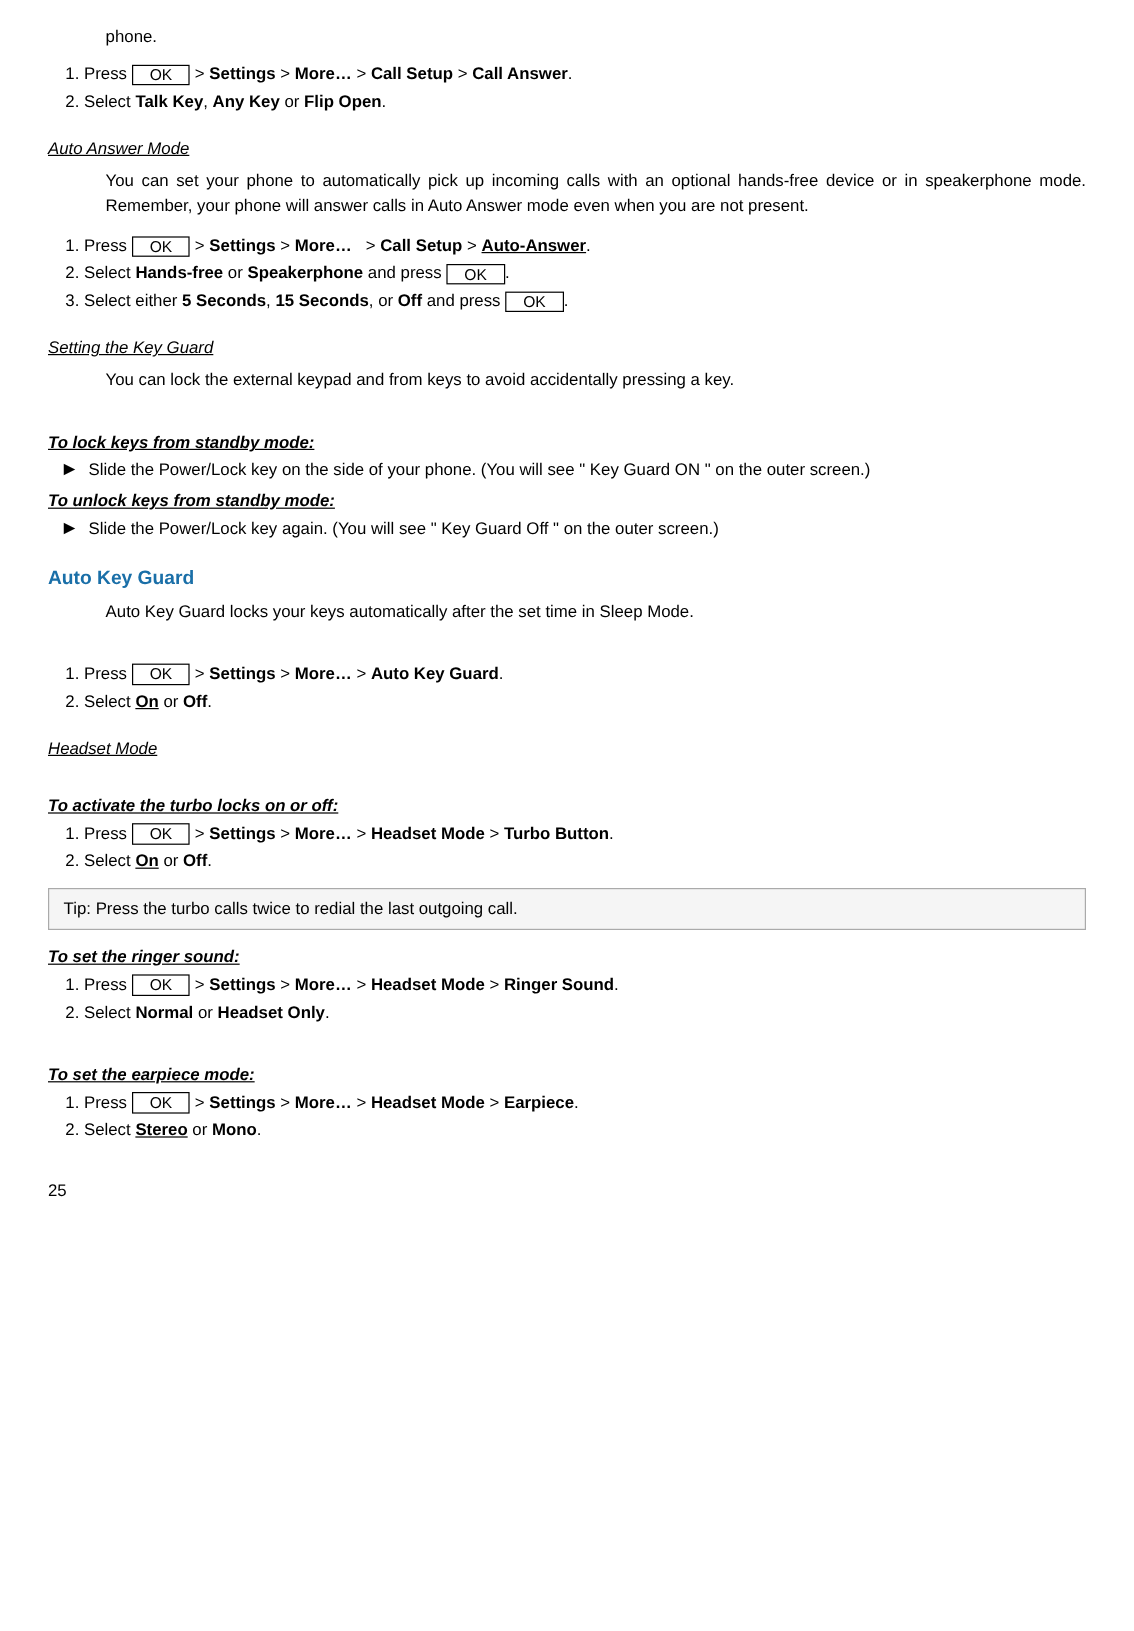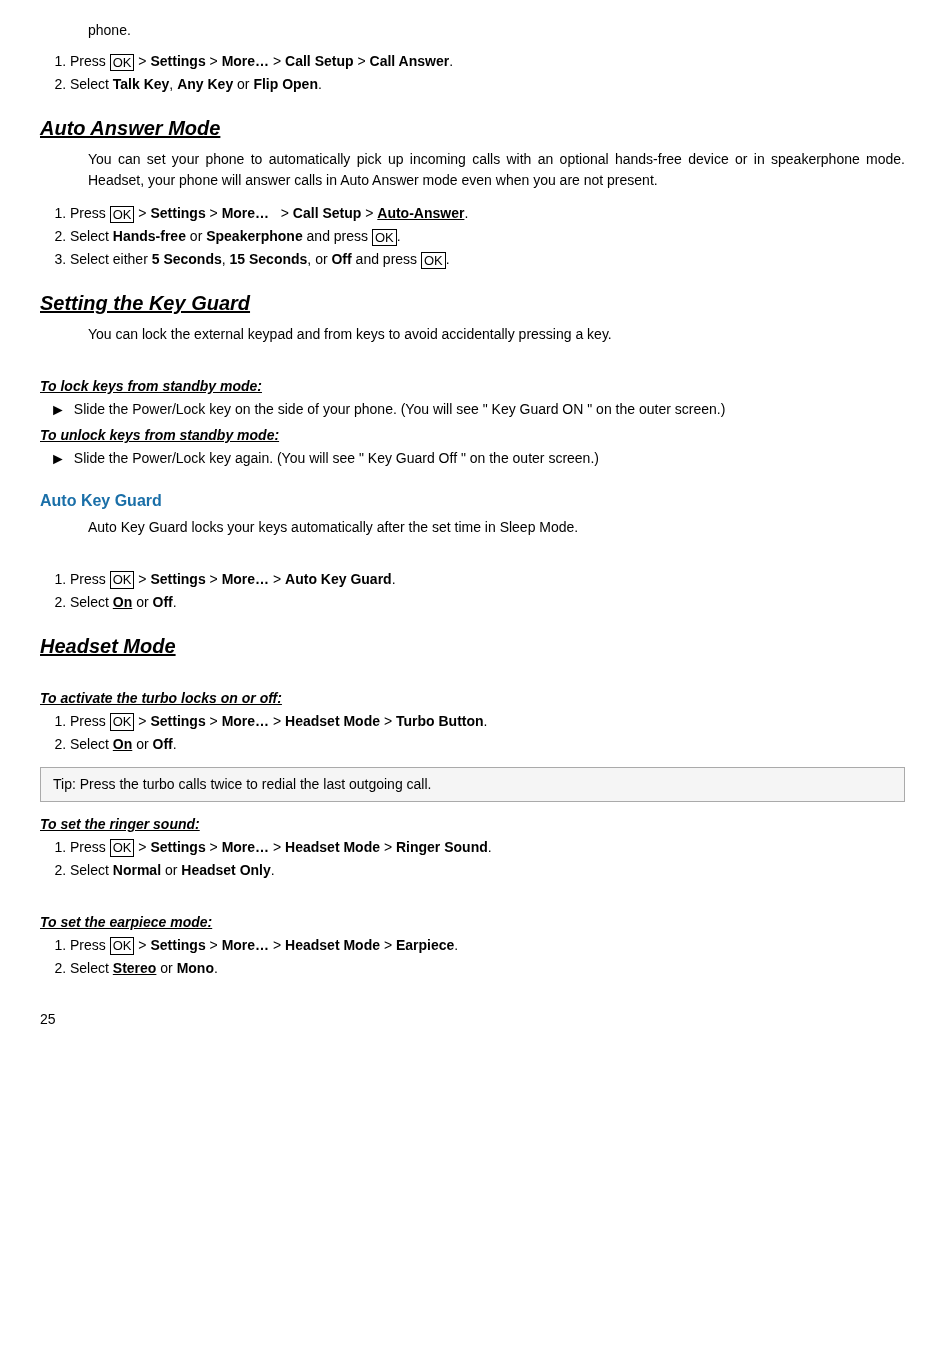--- a/index.html
+++ b/index.html
@@ -13,45 +13,45 @@
       min-height: 1359px;
       padding: 20px 40px 40px 40px;
     }
     .page-content {
       max-width: 865px;
       margin: 0 auto;
     }
     p { margin-bottom: 10px; padding-left: 48px; }
     .section { margin-bottom: 18px; }
     .section-title-italic-underline {
-      font-size: 20px;
+      font-size: 14px;
       font-style: italic;
       text-decoration: underline;
-      font-weight: bold;
+      font-weight: normal;
       margin-bottom: 6px;
       display: block;
     }
     .section-title-colored {
       font-size: 16px;
       font-weight: bold;
       color: #1a6fa8;
       margin-bottom: 4px;
       display: block;
     }
     ol {
       margin-left: 30px;
       margin-bottom: 10px;
     }
     ol li {
       margin-bottom: 2px;
     }
     .ok-box {
       display: inline-block;
       border: 1px solid #000;
-      padding: 0 2px;
+      padding: 0 14px;
       font-size: 13px;
       line-height: 1.2;
       vertical-align: middle;
     }
     .bold { font-weight: bold; }
     .sub-heading {
       font-weight: bold;
       font-style: italic;
       margin-bottom: 2px;
       text-decoration: underline;
@@ -100,21 +100,21 @@
         Press <span class="ok-box">OK</span> &gt; <span class="bold">Settings</span> &gt; <span class="bold">More…</span> &gt; <span class="bold">Call Setup</span> &gt; <span class="bold">Call Answer</span>.
       </li>
       <li>
         Select <span class="bold">Talk Key</span>, <span class="bold">Any Key</span> or <span class="bold">Flip Open</span>.
       </li>
     </ol>
   </div>
 
   <div class="section">
     <span class="section-title-italic-underline">Auto Answer Mode</span>
-    <p class="intro-text">You can set your phone to automatically pick up incoming calls with an optional hands-free device or in speakerphone mode. Headset, your phone will answer calls in Auto Answer mode even when you are not present.</p>
+    <p class="intro-text">You can set your phone to automatically pick up incoming calls with an optional hands-free device or in speakerphone mode. Remember, your phone will answer calls in Auto Answer mode even when you are not present.</p>
     <ol>
       <li>
         Press <span class="ok-box">OK</span> &gt; <span class="bold">Settings</span> &gt; <span class="bold">More…</span> &nbsp;&nbsp;&gt; <span class="bold">Call Setup</span> &gt; <span class="bold"><u>Auto-Answer</u></span>.
       </li>
       <li>
         Select <span class="bold">Hands-free</span> or <span class="bold">Speakerphone</span> and press <span class="ok-box">OK</span>.
       </li>
       <li>
         Select either <span class="bold">5 Seconds</span>, <span class="bold">15 Seconds</span>, or <span class="bold">Off</span> and press <span class="ok-box">OK</span>.
       </li>

